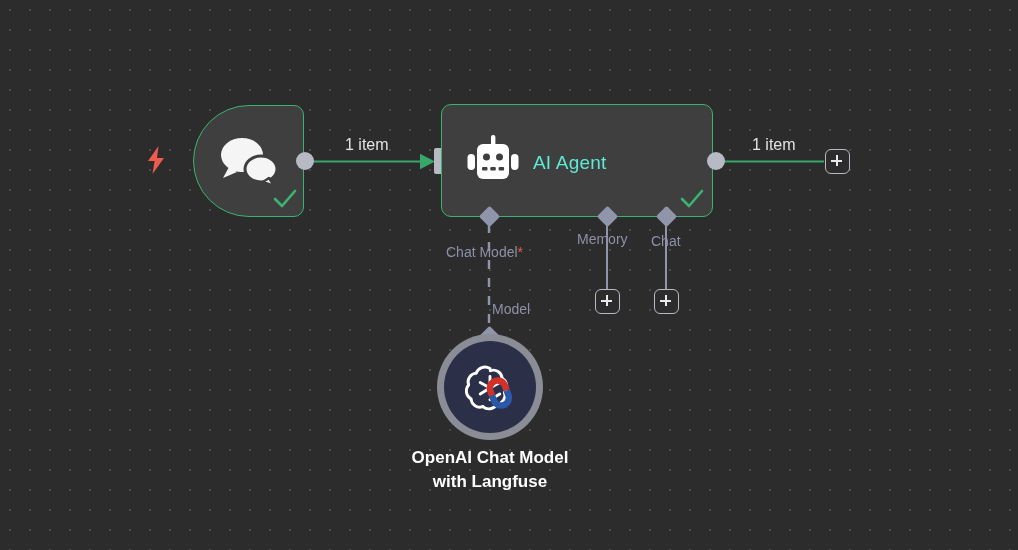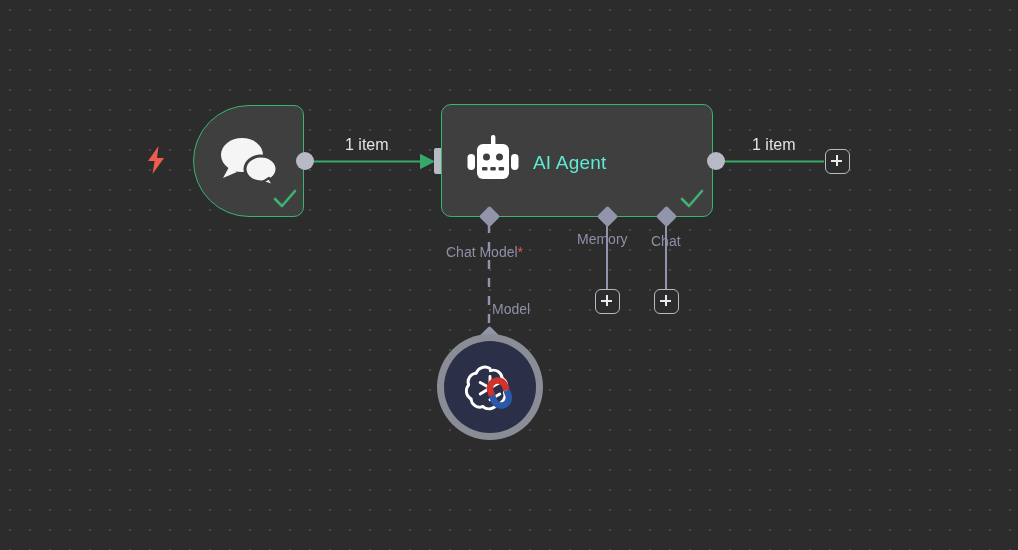--- a/index.html
+++ b/index.html
@@ -279,14 +279,16 @@
 
           <g transform="translate(24,27) scale(1.0)">
             <path d="M0 0 a11 11 0 0 1 22 0 l0 5 l-6.5 0 l0 -5 a4.5 4.5 0 0 0 -9 0 l0 5 l-6.5 0 z" fill="#d3322a" transform="rotate(-20 11 4)"></path>
             <path d="M0 5 l6.5 0 l0 5.2 a4.5 4.5 0 0 0 9 0 l0 -5.2 l6.5 0 l0 5.2 a11 11 0 0 1 -22 0 z" fill="#2b58a8" transform="rotate(-20 11 4)"></path>
           </g>
         </svg>
       </span>
     </div>
   </div>
 
+  <div class="node-caption" style="left:369px; top:446px; width:242px;">OpenAI Chat Model
+with Langfuse</div>
 
 </div>
 
 </body></html>

